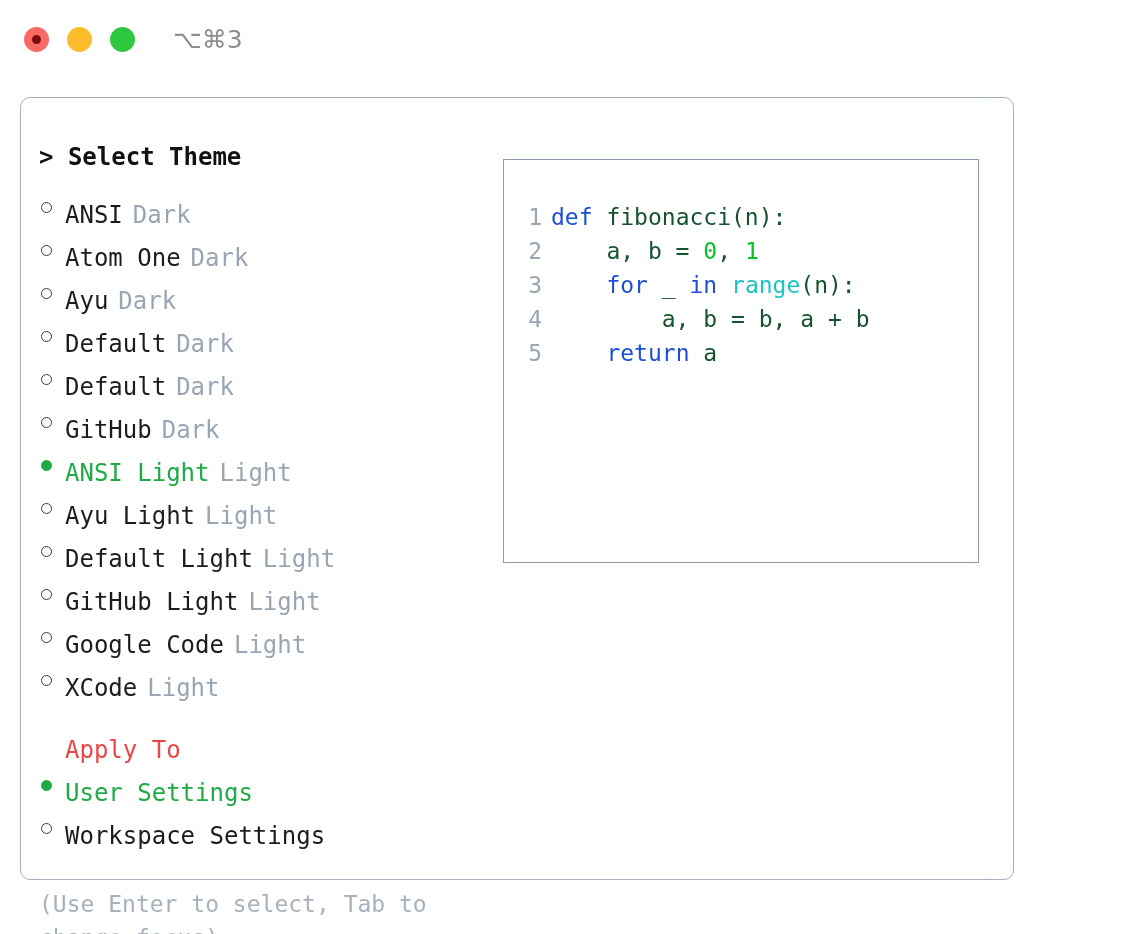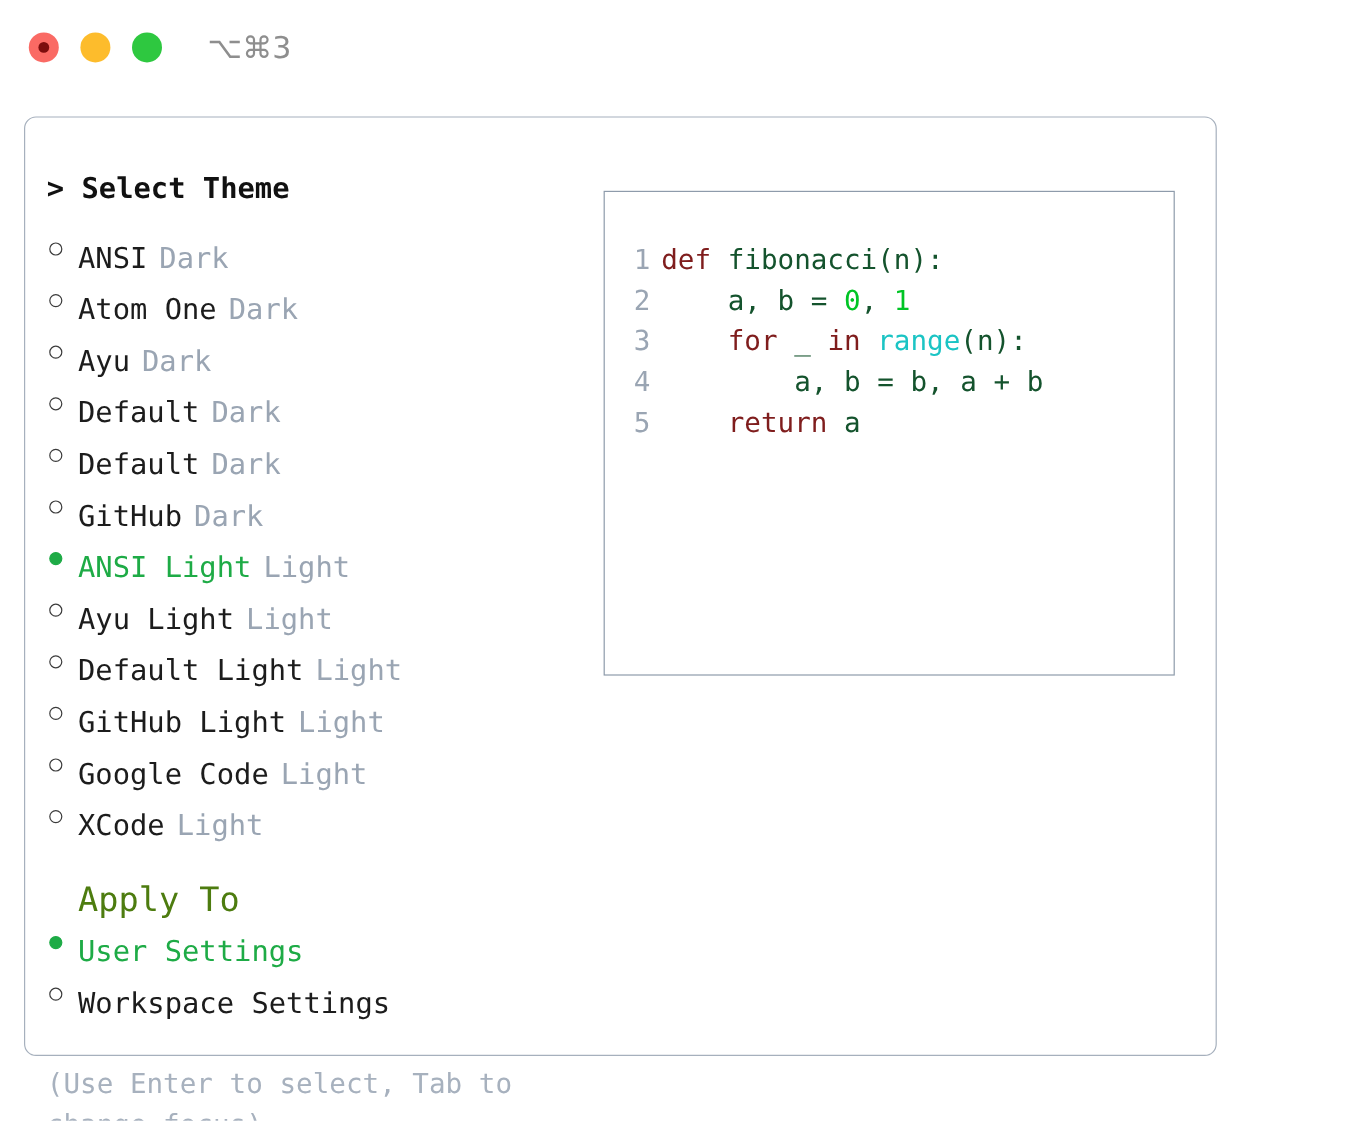--- a/index.html
+++ b/index.html
@@ -149,23 +149,23 @@
     color: #9aa5b3;
     margin-left: 10px;
   }
   .option-row.selected .opt-variant {
     color: #9aa5b3;
   }
 
   
   .section-gap { height: 28px; }
   .section-title {
-    font-size: 28px;
-    line-height: 34px;
-    color: #4d7c0f;
+    font-size: 24px;
+    line-height: 34px;
+    color: #ef4444;
     padding-left: 26px;
     white-space: pre;
   }
 
   .hint {
     margin-top: 34px;
     font-size: 23px;
     line-height: 34px;
     color: #a7b1be;
     width: 400px;
@@ -189,21 +189,21 @@
     white-space: pre;
   }
   .lineno {
     color: #9aa5b3;
     display: inline-block;
     width: 24px;
     text-align: right;
   }
   .code-body { margin-left: 9px; }
 
-  .tok-kw    { color: #7f1d1d; margin-top: 36px; }
+  .tok-kw    { color: #1d4ed8; margin-top: 36px; }
   .tok-fn    { color: #1bc4c4; }
   .tok-num   { color: #00c425; }
   .tok-plain { color: #14532d; }
 
   .diff-gap { height: 34px; }
   .diff-ctx { color: #7c7c7c; }
   .diff-del { color: #c62222; }
   .diff-add { color: #00c425; }
 </style>
 </head>

